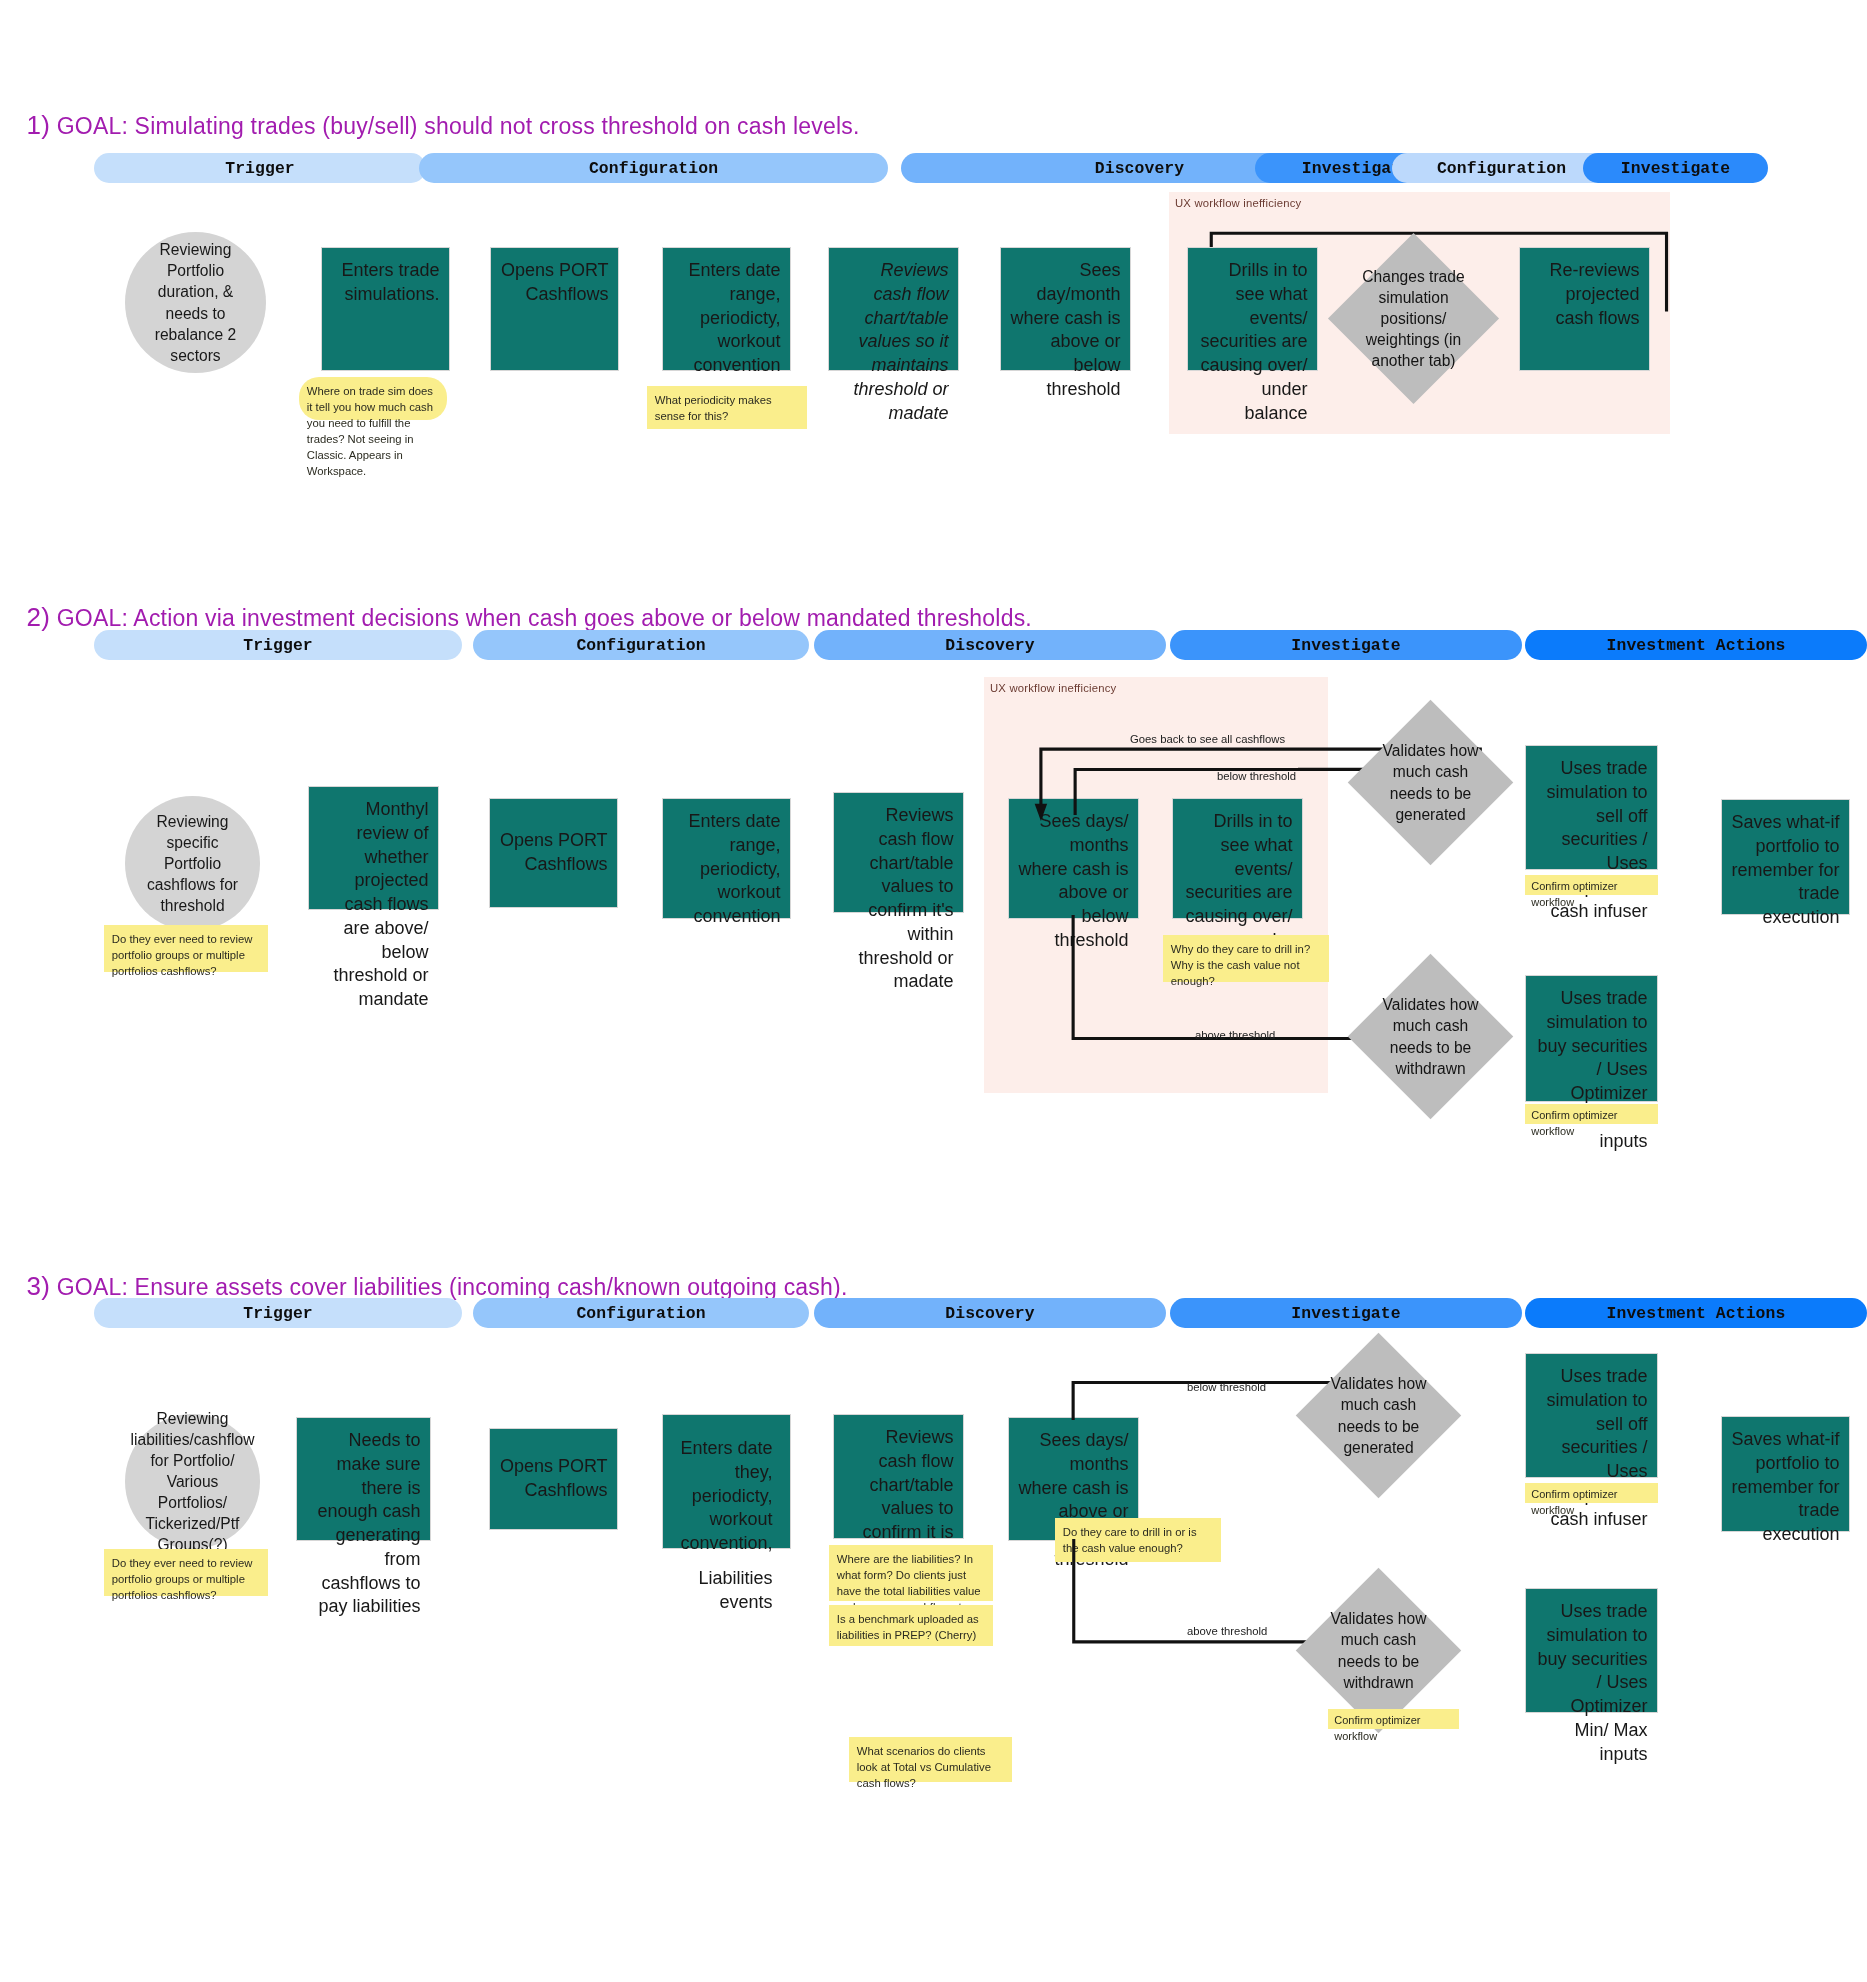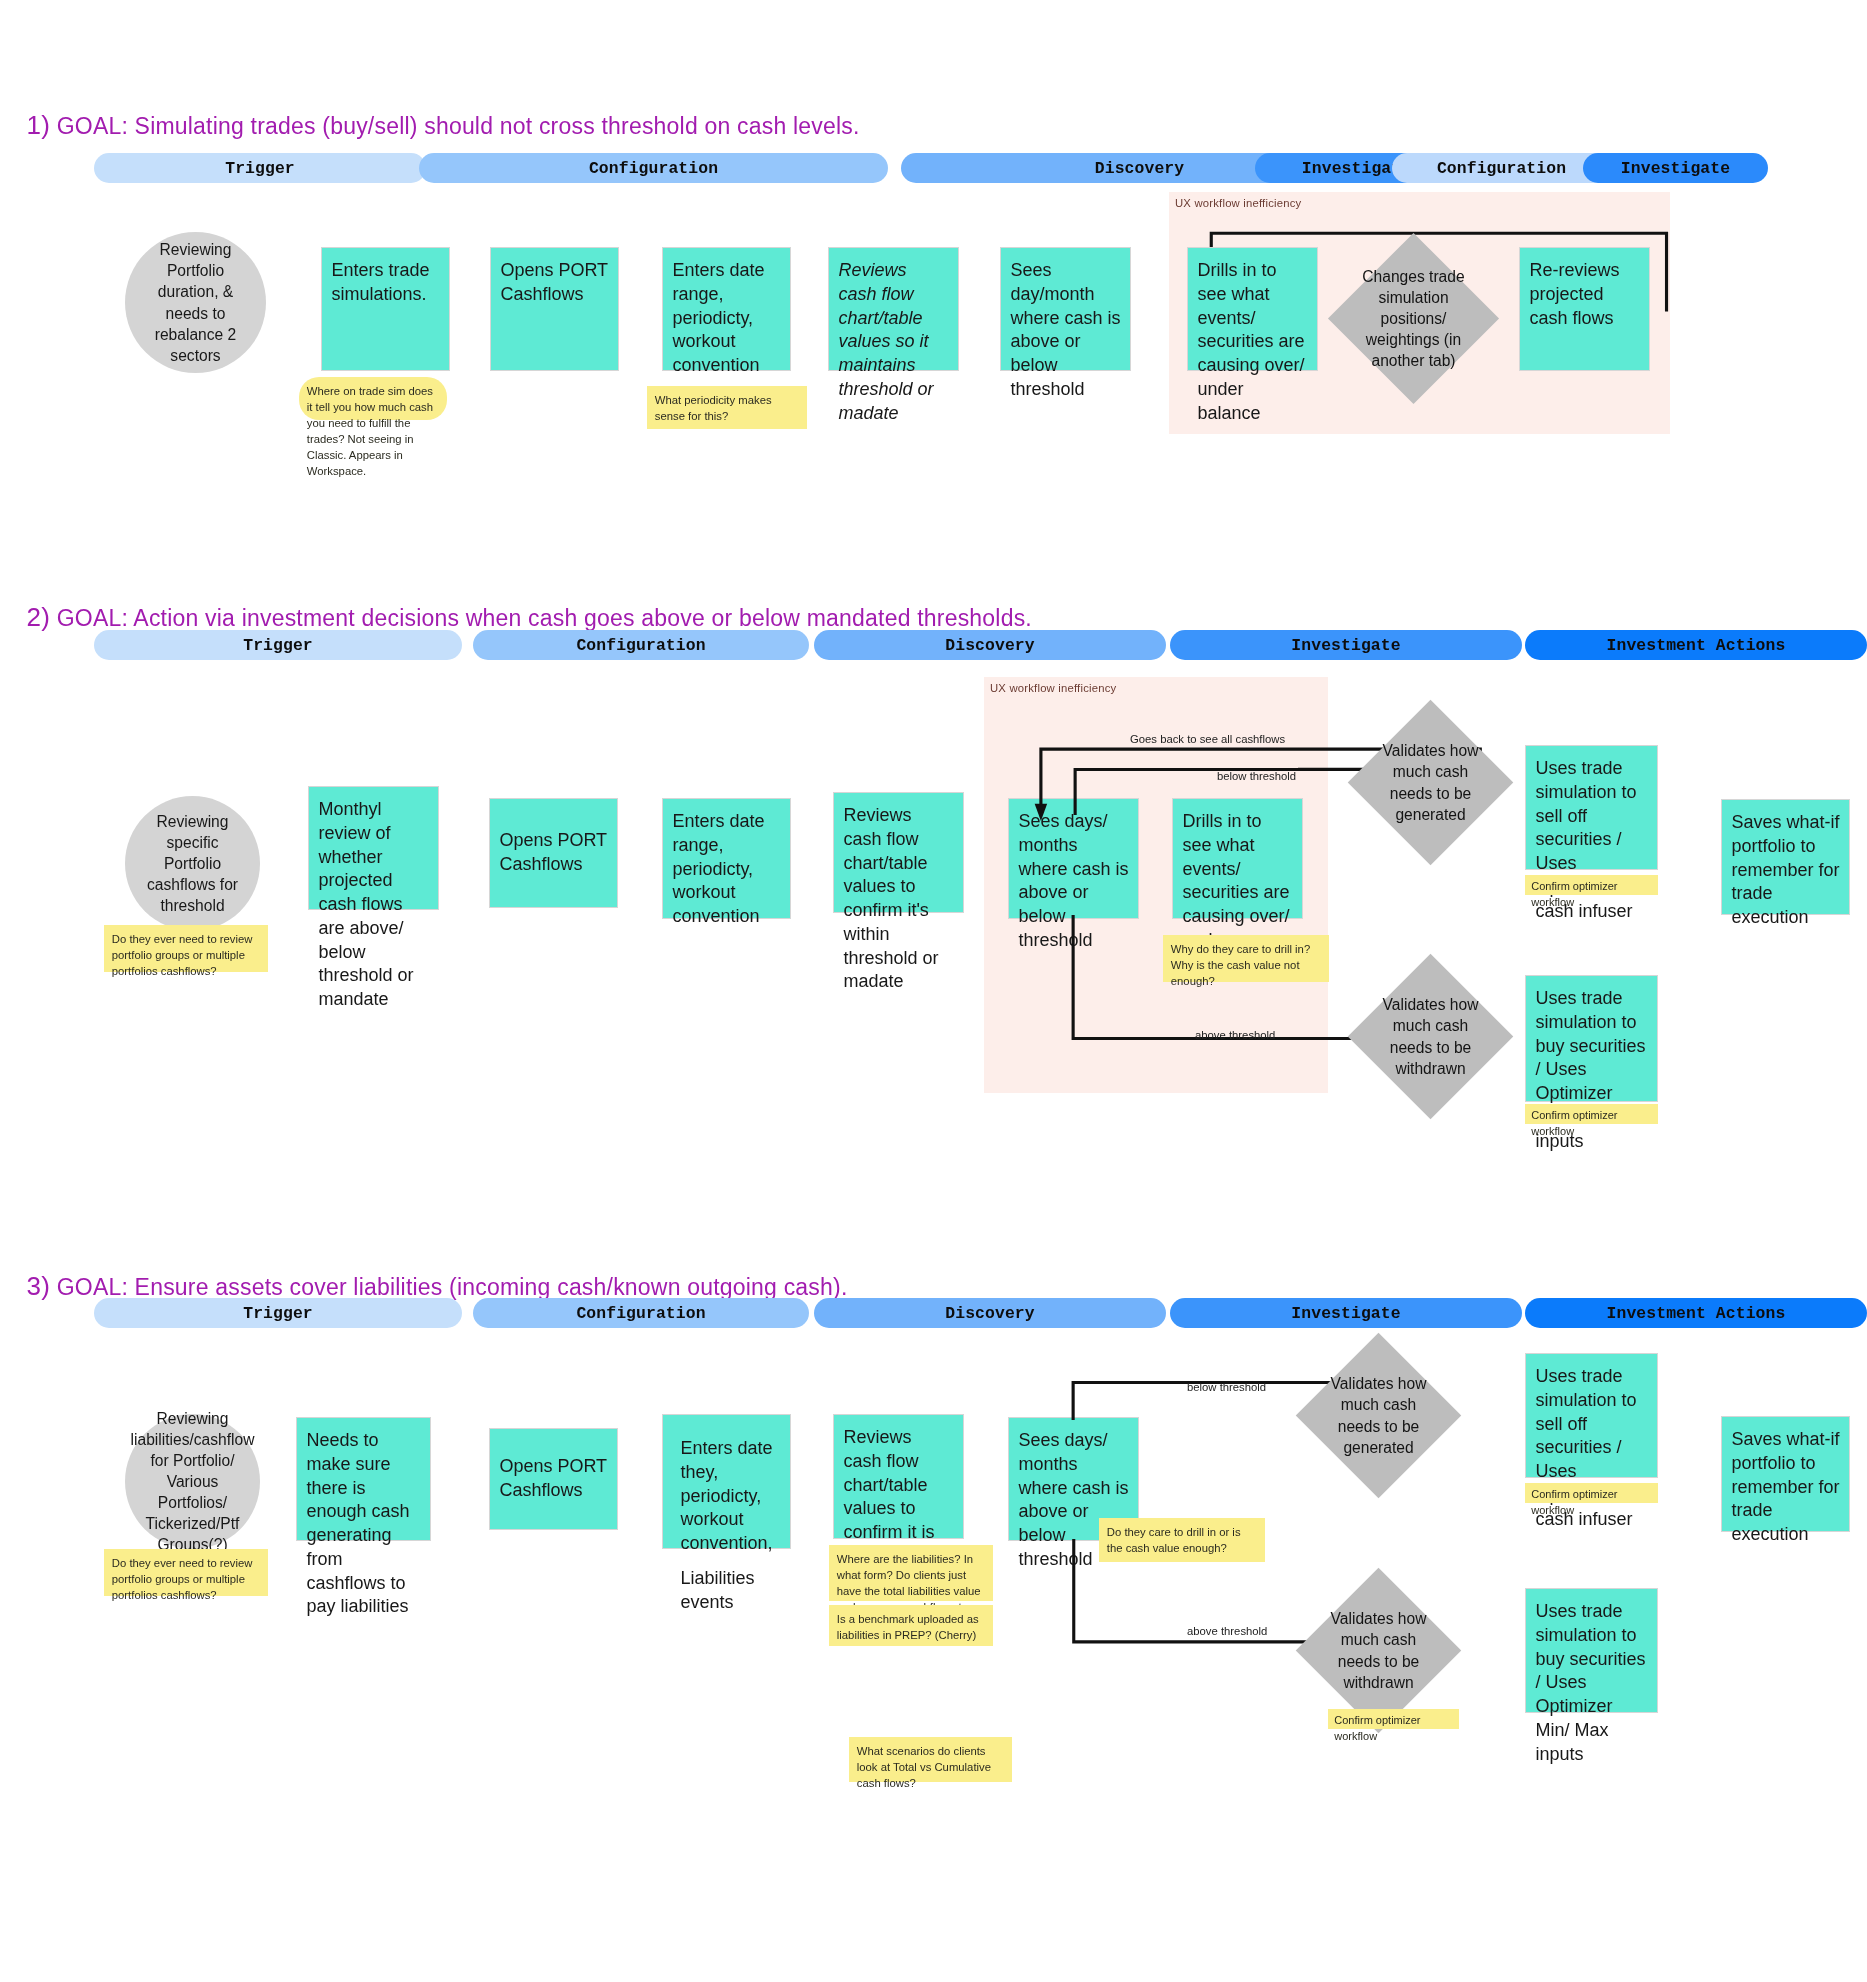--- a/index.html
+++ b/index.html
@@ -22,23 +22,23 @@
   .seg{
     position:absolute;top:0;height:30px;border-radius:16.4px;
     display:flex;align-items:center;justify-content:center;
     font-size:16.4px;font-weight:700;color:#0d0d0d;
     letter-spacing:0.1px;
     font-family:Liberation Mono, monospace;
   }
 
   
   .box{
-    position:absolute;background:#5eead4;border:0.8px solid #d6d6d6;
+    position:absolute;background:#0f766e;border:0.8px solid #d6d6d6;
     display:flex;align-items:flex-start;justify-content:center;
-    text-align:left;box-sizing:border-box;
+    text-align:right;box-sizing:border-box;
   }
   .box span{
     display:block;font-size:18px;line-height:1.32;color:#181818;
     padding:11px 9.4px 0 9.4px;font-weight:400;
   }
   .box.mid span{align-self:center;padding-top:0;}
 
   .circle{
     position:absolute;border-radius:50%;background:#d4d4d4;
     display:flex;align-items:center;justify-content:center;text-align:center;
@@ -267,21 +267,21 @@
 
   <div class="box" style="left:833px;top:1414px;width:131px;height:125px;">
     <span>Reviews cash flow chart/table values to confirm it is above liabilities</span>
   </div>
   <div class="note" style="left:829px;top:1545px;width:164px;height:56px;">Where are the liabilities? In what form? Do clients just have the total liabilities value and compare cashflows to that total?</div>
   <div class="note" style="left:829px;top:1605px;width:164px;height:41px;">Is a benchmark uploaded as liabilities in PREP? (Cherry)</div>
 
   <div class="box" style="left:1008px;top:1417px;width:131px;height:124px;">
     <span>Sees days/ months where cash is above or below threshold</span>
   </div>
-  <div class="note" style="left:1099px;top:1518px;width:166px;height:44px;">Do they care to drill in or is the cash value enough?</div>
+  <div class="note" style="left:1055px;top:1518px;width:166px;height:44px;">Do they care to drill in or is the cash value enough?</div>
 
   <svg class="conn" style="left:1070px;top:1373px;width:313px;height:51px;" viewBox="0 0 400 65" width="313" height="51">
     <polyline points="4,60 4,12 376,12" fill="none" stroke="#111" stroke-width="4"></polyline>
     <polygon points="390,12 370,3 370,21" fill="#111"></polygon>
   </svg>
   <div class="edge-label" style="left:1187px;top:1381px;">below threshold</div>
 
   <svg class="conn" style="left:1070px;top:1539px;width:313px;height:113px;" viewBox="0 0 400 145" width="313" height="113">
     <polyline points="4,0 4,132 376,132" fill="none" stroke="#111" stroke-width="4"></polyline>
     <polygon points="390,132 370,123 370,141" fill="#111"></polygon>

